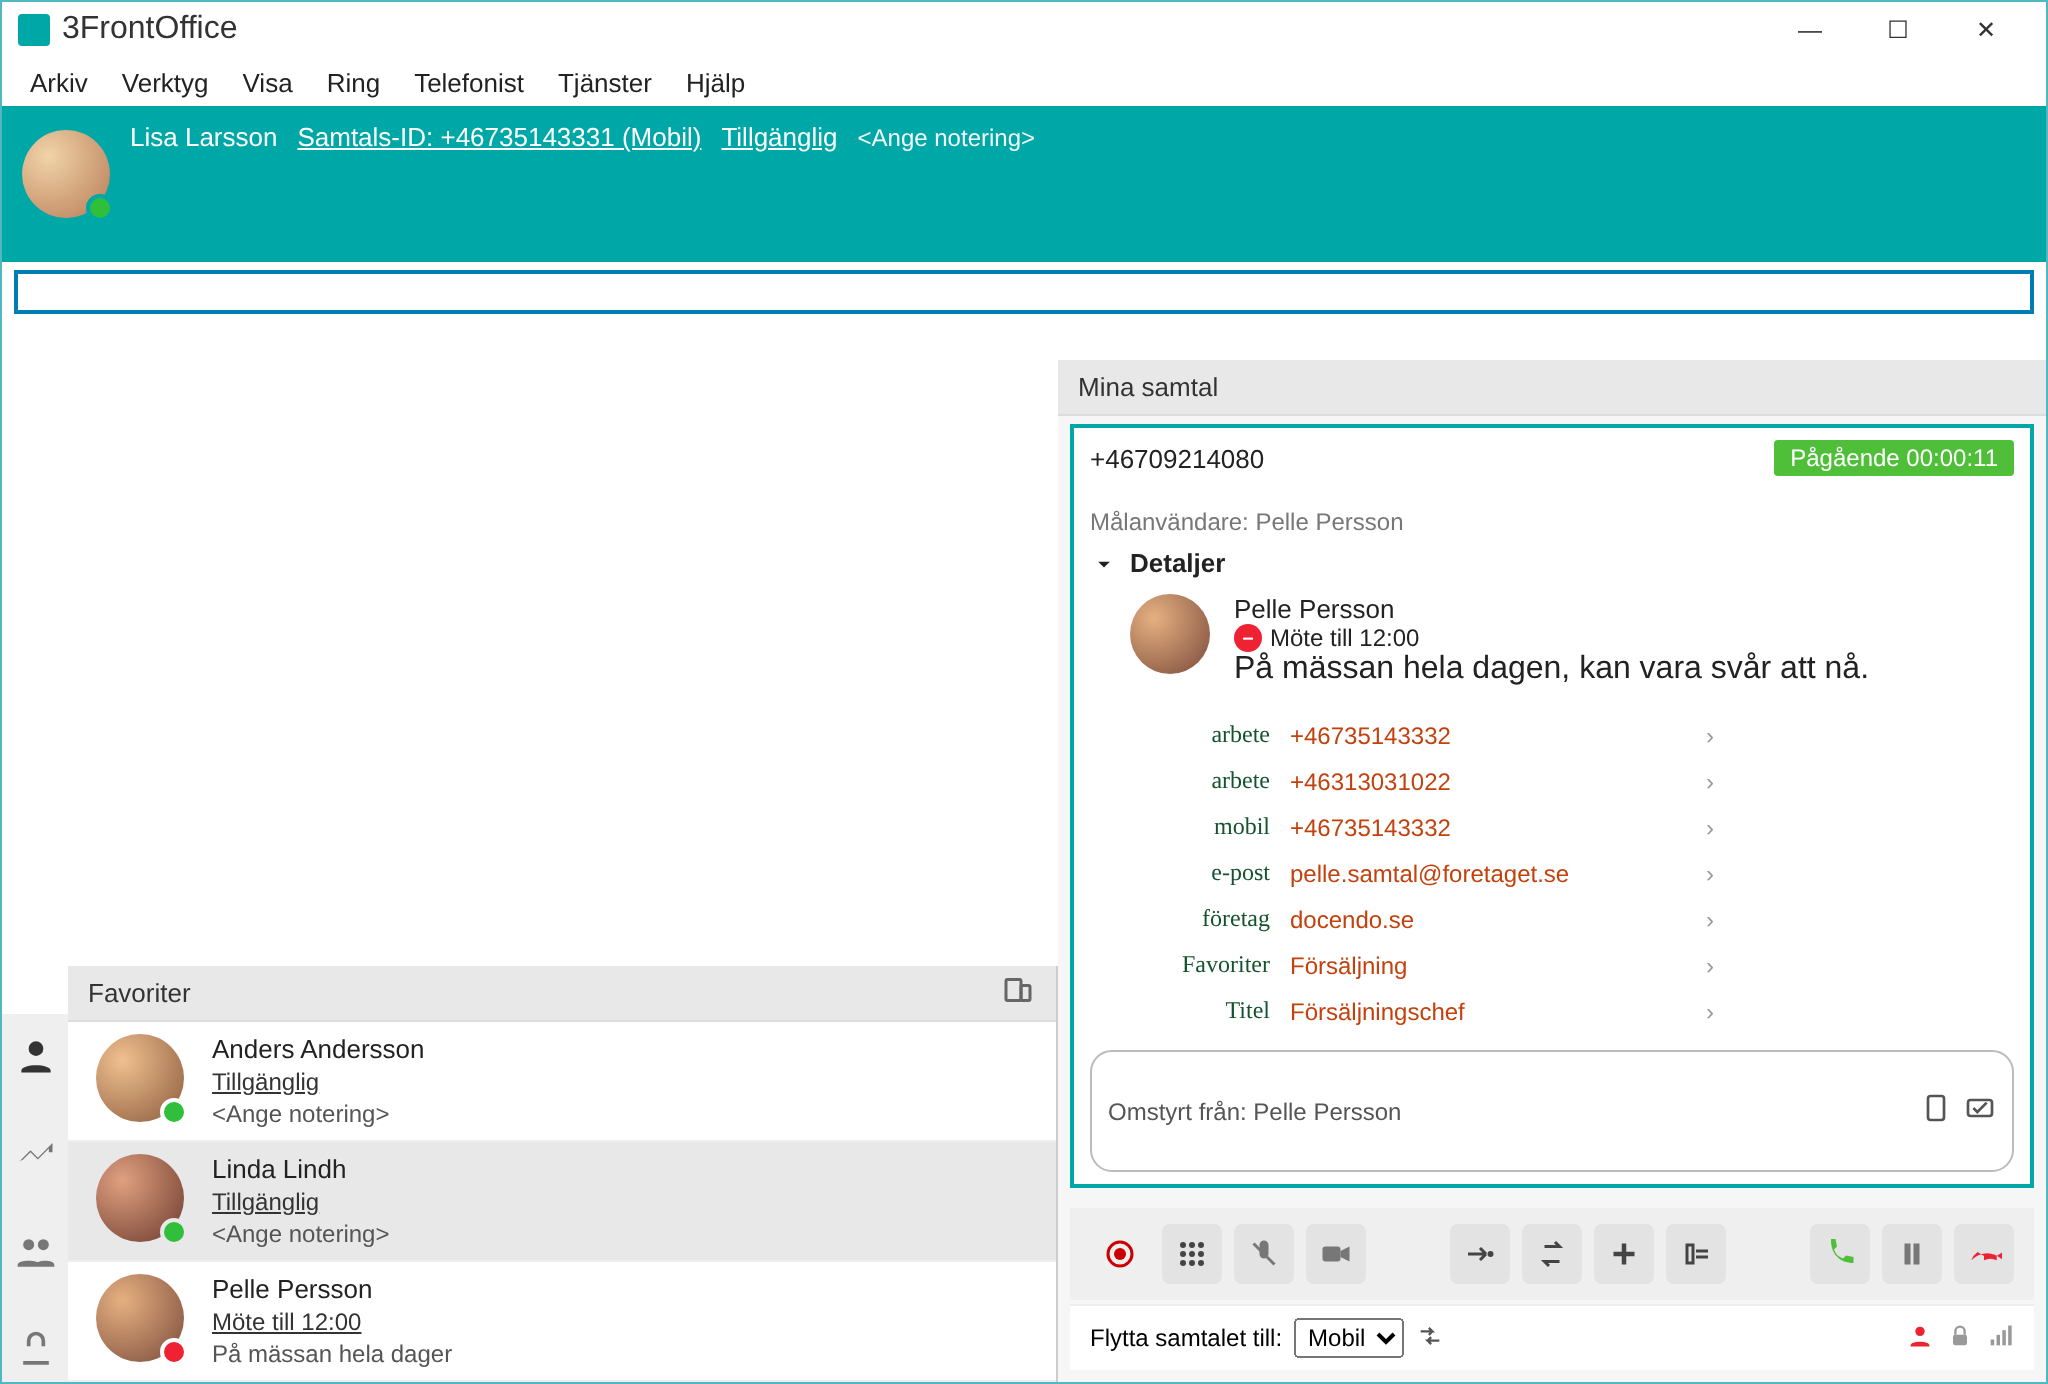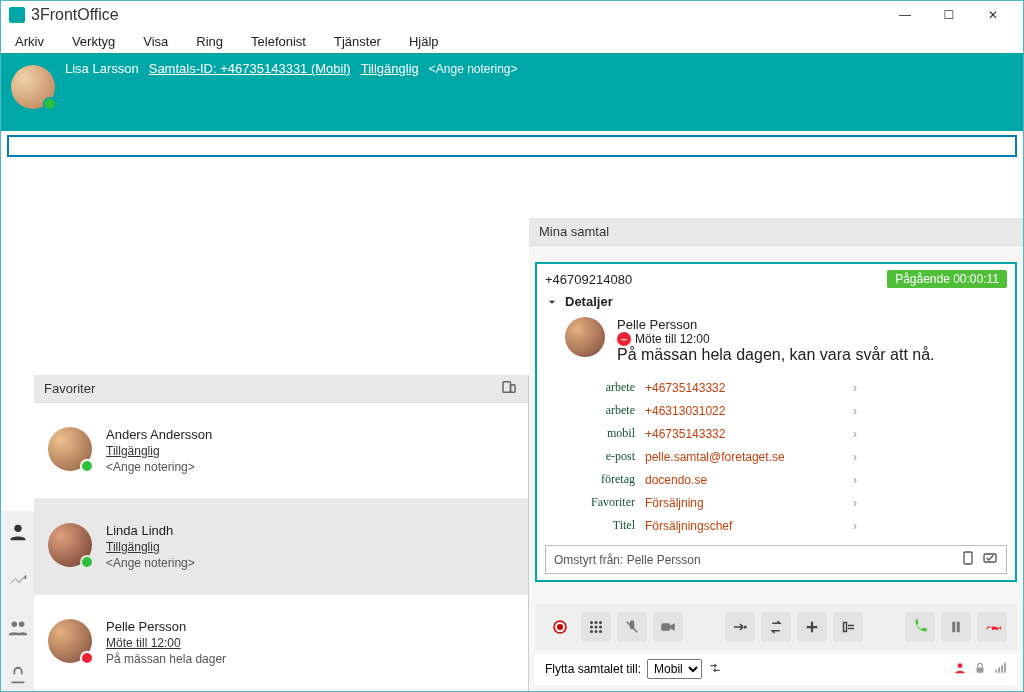--- a/index.html
+++ b/index.html
@@ -1,69 +1,69 @@
 <!DOCTYPE html>
 <html><head>
 <meta charset="utf-8">
 <style>
 * { box-sizing: border-box; margin: 0; padding: 0; font-family: "Segoe UI", Tahoma, sans-serif; }
 body { width: 1024px; height: 692px; background: #fff; overflow: hidden; border: 1px solid #4fb8c0; }
 .titlebar { height: 28px; display: flex; align-items: center; padding: 0 8px; background: #fff; }
 .titlebar .app-icon { width: 16px; height: 16px; background: #00a7a7; border-radius: 2px; margin-right: 6px; }
 .titlebar .title { font-size: 16px; color: #333; flex: 1; }
 .winbtn { width: 44px; height: 28px; display: flex; align-items: center; justify-content: center; color: #333; font-size: 12px; }
-.menubar { height: 24px; display: flex; align-items: center; padding: 0 6px; gap: 12px; background: #fff; font-size: 13px; }
+.menubar { height: 24px; display: flex; align-items: center; padding: 0 6px; gap: 1px; background: #fff; font-size: 13px; }
 .menubar > div { padding: 2px 8px; color: #222; }
 .banner { height: 78px; background: #00a7a7; display: flex; align-items: flex-start; padding: 8px 10px; gap: 10px; color: #fff; }
 .avatar-lg { width: 44px; height: 44px; border-radius: 50%; background: radial-gradient(circle at 30% 30%, #f1d3a8, #b87b55); position: relative; margin-top:4px;}
 .presence { position: absolute; right: -2px; bottom: -2px; width: 14px; height: 14px; border-radius: 50%; border: 2px solid #fff; }
 .presence.green { background: #2fbf3a; border-color:#00a7a7;}
 .presence.red { background: #e23; border-color:#fff;}
 .banner .line1 { font-size: 13px; display:flex; gap:10px; align-items:baseline;}
 .banner .line1 .uline { text-decoration: underline; }
 .banner .line1 .note { font-size:12px; opacity:.95;}
 .searchbar { margin: 4px 6px 2px 6px; height: 22px; border: 2px solid #007db2; background: #fff; }
 .content { display: flex; height: calc(692px - 28px - 24px - 78px - 28px - 2px); align-items: flex-end; }
 .sidebar { width: 50px; background: #efefef; display: flex; flex-direction: column; align-items: center; padding-top: 10px; gap: 22px; color: #555; }
 .sidebar svg { width: 22px; height: 22px; }
 .leftpanel { flex: 0 0 495px; background: #f6f6f6; border-right: 1px solid #ccc; display:flex; flex-direction:column;}
 .panel-hdr { height: 28px; display: flex; align-items: center; padding: 0 10px; font-size: 13px; color: #333; background:#e8e8e8; border-bottom:1px solid #ddd;}
 .panel-hdr .spacer{flex:1}
 .panel-hdr svg{width:18px;height:18px;fill:#666}
 .favlist { background:#fff; flex:1; overflow:hidden;}
-.favitem { display: flex; padding: 24px 14px; gap: 14px; border-bottom: 1px solid #eee; }
+.favitem { display: flex; padding: 6px 14px; gap: 14px; border-bottom: 1px solid #eee; }
 .favitem.selected { background: #e8e8e8; }
 .avatar-md { width: 44px; height: 44px; border-radius: 50%; position: relative; }
 .av1{background: radial-gradient(circle at 30% 30%,#f0c090,#8b5a3c);}
 .av2{background: radial-gradient(circle at 30% 30%,#e0a080,#6b3a2c);}
 .av3{background: radial-gradient(circle at 30% 30%,#e5b080,#7b4a3c);}
 .favitem .name { font-size: 13px; color: #222; }
 .favitem .status { font-size: 12px; color: #333; text-decoration: underline; margin-top:2px;}
 .favitem .note { font-size: 12px; color: #555; margin-top:2px;}
 .rightpanel { flex: 1; display: flex; flex-direction: column; background:#f6f6f6;}
 .rightpanel .panel-hdr{background:#e8e8e8}
-.callbox { margin: 16px 6px; border: 2px solid #00a7a7; background: #fff; flex:1; display:flex; flex-direction:column; padding: 6px 8px 6px 8px; }
+.callbox { margin: 4px 6px; border: 2px solid #00a7a7; background: #fff; flex:1; display:flex; flex-direction:column; padding: 6px 8px 6px 8px; }
 .callrow1 { display:flex; align-items:center; }
 .callrow1 .num { font-size:13px; color:#222; flex:1;}
 .badge { background:#4fbf3a; color:#fff; font-size:12px; padding:2px 8px; border-radius:2px;}
 .target { font-size:12px; color:#777; margin-top:16px;}
 .details-hdr { display:flex; align-items:center; gap:6px; margin-top:6px; font-size:13px; font-weight:600; color:#222;}
 .details-hdr svg{width:14px;height:14px;fill:#222}
 .person { display:flex; gap:12px; margin:8px 0 6px 20px; align-items:flex-start;}
 .person .avatar-md{width:40px;height:40px}
 .person .pname{font-size:13px;color:#222}
 .person .pstat{font-size:12px;color:#222; display:flex; align-items:center; gap:4px;}
 .person .pnote{font-size:16px;color:#222;}
 .busy-dot{width:14px;height:14px;border-radius:50%;background:#e23;color:#fff;display:inline-flex;align-items:center;justify-content:center;font-size:10px;font-weight:bold;}
 .fields { margin: 6px 0 4px 0;}
 .frow { display:flex; align-items:center; padding:4px 0; font-size:12px;}
 .frow .flab { width: 100px; text-align:right; color:#14532d; padding-right:10px;font-family:Liberation Serif, serif;}
 .frow .fval { flex:1; color:#c2410c;}
 .frow .chev { color:#999; padding-right:150px;}
-.redirect { border:1px solid #bbb; border-radius:0; padding:4px 8px; font-size:12px; color:#555; margin-top:4px; display:flex; align-items:center;}
+.redirect { border:1px solid #bbb; border-radius:11px; padding:20px 8px; font-size:12px; color:#555; margin-top:4px; display:flex; align-items:center;}
 .redirect .spacer{flex:1}
 .redirect svg{width:16px;height:16px;fill:#555;margin-left:6px;}
 .callctrl { margin: 6px 6px 2px 6px; background:#efefef; padding:8px 10px; display:flex; align-items:center; gap:6px;}
 .cbtn { width:30px; height:30px; border-radius:4px; background:#e3e3e3; display:flex; align-items:center; justify-content:center; color:#777;}
 .cbtn svg{width:18px;height:18px;fill:currentColor}
 .cbtn.rec{color:#c00;background:transparent}
 .cbtn.active{color:#444}
 .cbtn.green{color:#4fbf3a}
 .cbtn.red{color:#e23}
 .callctrl .gap{width:30px}
@@ -173,20 +173,21 @@
 
   <div class="rightpanel">
     <div class="panel-hdr">
         <span>Mina samtal</span>
       </div>
     <div class="callbox">
       <div class="callrow1">
         <div class="num">+46709214080</div>
         <div class="badge">Pågående 00:00:11</div>
       </div>
+      <div class="target">Målanvändare: Pelle Persson</div>
       <div class="details-hdr">
         <svg viewBox="0 0 24 24">
             <path d="M7 10l5 5 5-5z"></path>
           </svg>
         <span>Detaljer</span>
       </div>
       <div class="person">
         <div class="avatar-md av3"></div>
         <div>
           <div class="pname">Pelle Persson</div>

